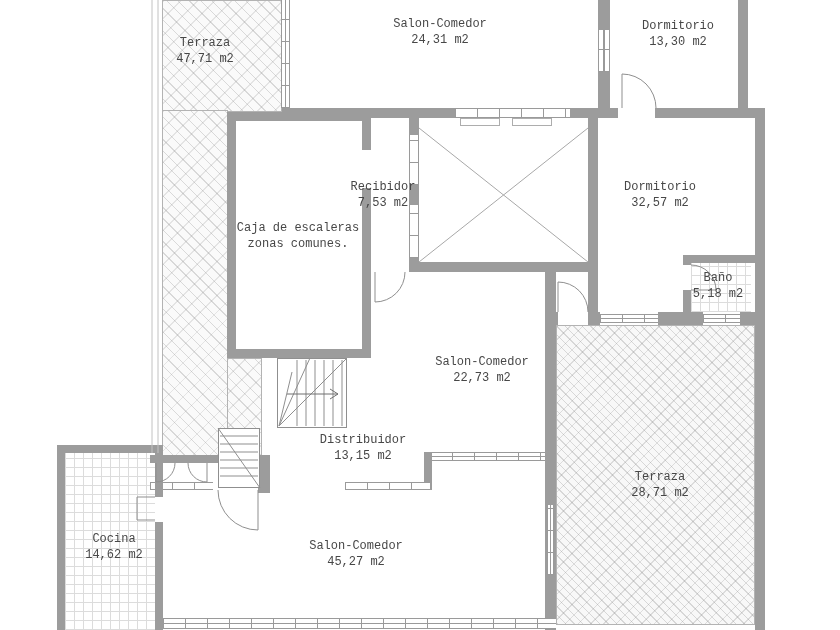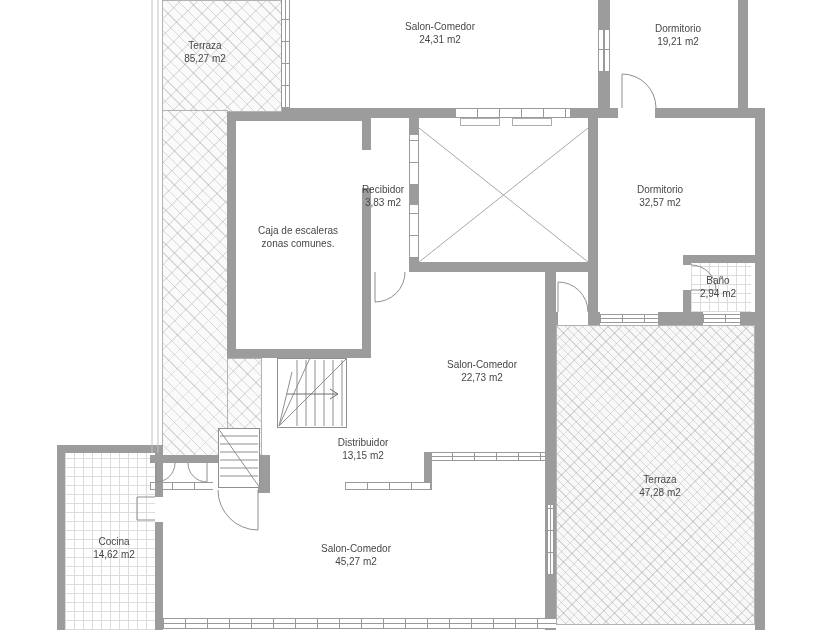--- a/index.html
+++ b/index.html
@@ -20,21 +20,21 @@
     border-top:1px solid #9a9a9a;border-bottom:1px solid #9a9a9a;
     background-image:repeating-linear-gradient(90deg,#9a9a9a 0 1px,transparent 1px 22px),
                      linear-gradient(to bottom,transparent 44%,#9a9a9a 44%,#9a9a9a 56%,transparent 56%);}
   .win-v{position:absolute;box-sizing:border-box;background-color:#fff;
     border-left:1px solid #9a9a9a;border-right:1px solid #9a9a9a;
     background-image:repeating-linear-gradient(0deg,#9a9a9a 0 1px,transparent 1px 22px),
                      linear-gradient(to right,transparent 44%,#9a9a9a 44%,#9a9a9a 56%,transparent 56%);}
   .box{position:absolute;box-sizing:border-box;background:#fff;border:1px solid #8f8f8f;}
   .sill{position:absolute;box-sizing:border-box;background:#fff;border:1px solid #adadad;}
   .lbl{position:absolute;transform:translate(-50%,-50%);text-align:center;
-       font-size:10px;line-height:1.3;color:#474747;white-space:nowrap;}
+       font-size:12px;line-height:1.3;color:#474747;white-space:nowrap;font-family:Liberation Mono, monospace;}
   .lbl span{display:block;}
   svg.lines{position:absolute;left:0;top:0;}
 </style>
 </head>
 <body>
 
 <div class="canvas">
 
   <div class="hatch hatch-a" style="left:162px;top:0;width:120px;height:112px"></div>
   <div class="hatch hatch-a" style="left:162px;top:110px;width:66px;height:348px"></div>
@@ -146,57 +146,57 @@
     <g>
       <path d="M258,490 L258,530 M218,490 A40,40 0 0 0 258,530"></path>
     </g>
     <g>
       <path d="M155,497 L137,497 L137,520 L155,520"></path>
     </g>
   </svg>
 
   <div class="lbl" style="left:205px;top:52px">
     <span>Terraza</span>
-    <span>85,27 m2</span>
+    <span>47,71 m2</span>
   </div>
   <div class="lbl" style="left:440px;top:33px">
     <span>Salon-Comedor</span>
     <span>24,31 m2</span>
   </div>
   <div class="lbl" style="left:678px;top:35px">
     <span>Dormitorio</span>
-    <span>19,21 m2</span>
+    <span>13,30 m2</span>
   </div>
   <div class="lbl" style="left:383px;top:196px">
     <span>Recibidor</span>
-    <span>3,83 m2</span>
+    <span>7,53 m2</span>
   </div>
   <div class="lbl" style="left:298px;top:237px">
     <span>Caja de escaleras</span>
     <span>zonas comunes.</span>
   </div>
   <div class="lbl" style="left:660px;top:196px">
     <span>Dormitorio</span>
     <span>32,57 m2</span>
   </div>
   <div class="lbl" style="left:718px;top:287px">
     <span>Baño</span>
-    <span>2,94 m2</span>
+    <span>5,18 m2</span>
   </div>
   <div class="lbl" style="left:482px;top:371px">
     <span>Salon-Comedor</span>
     <span>22,73 m2</span>
   </div>
   <div class="lbl" style="left:363px;top:449px">
     <span>Distribuidor</span>
     <span>13,15 m2</span>
   </div>
   <div class="lbl" style="left:660px;top:486px">
     <span>Terraza</span>
-    <span>47,28 m2</span>
+    <span>28,71 m2</span>
   </div>
   <div class="lbl" style="left:114px;top:548px">
     <span>Cocina</span>
     <span>14,62 m2</span>
   </div>
   <div class="lbl" style="left:356px;top:555px">
     <span>Salon-Comedor</span>
     <span>45,27 m2</span>
   </div>
 

